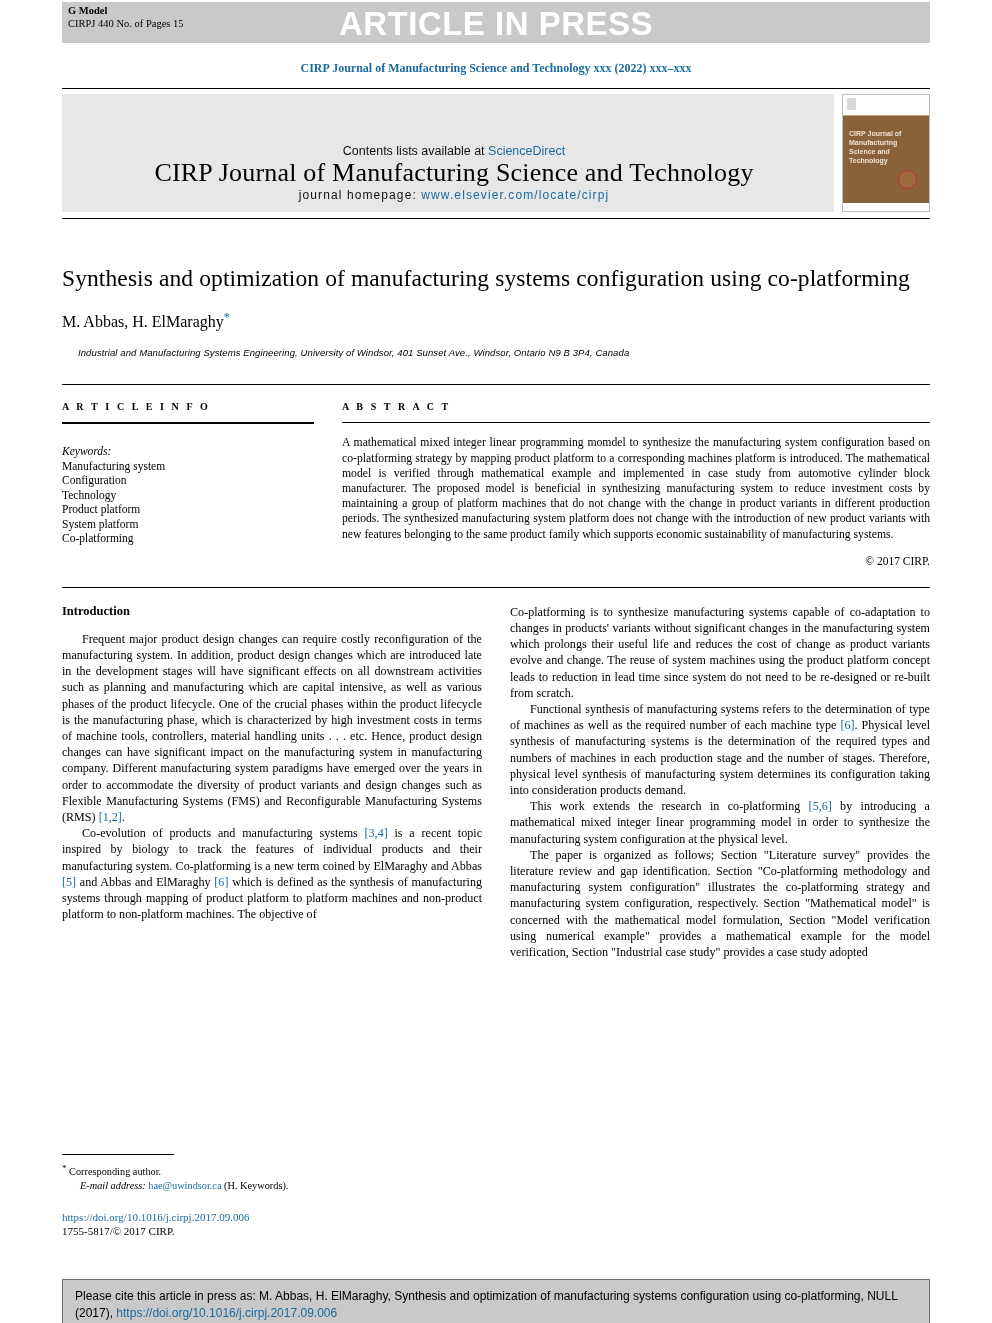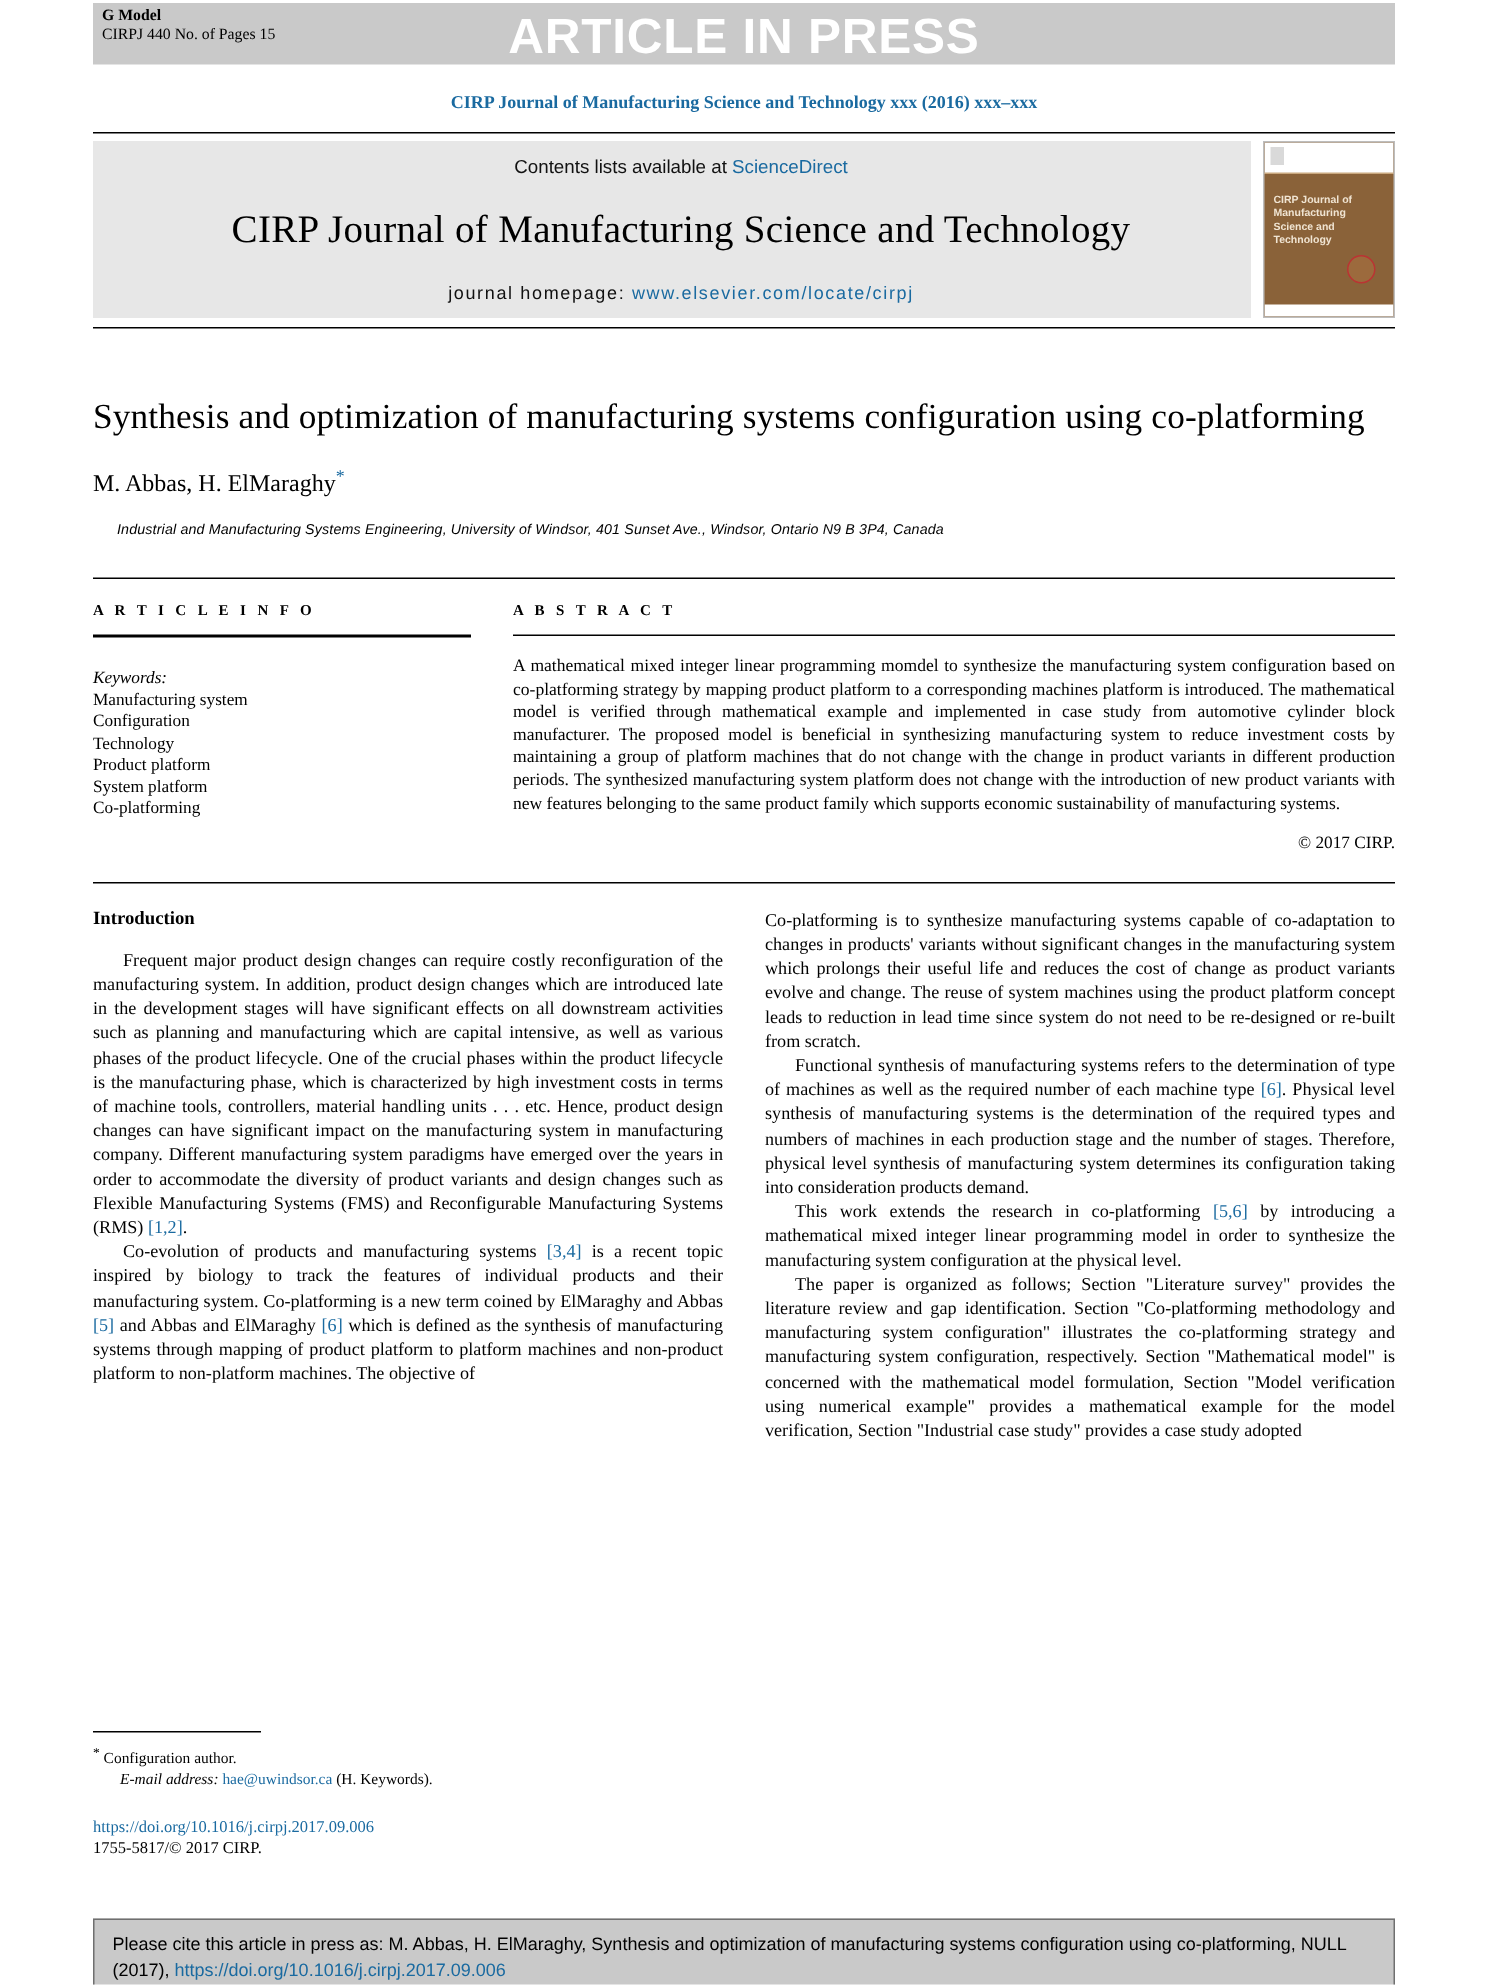--- a/index.html
+++ b/index.html
@@ -91,21 +91,21 @@
     letter-spacing: 0.2px;
     color: #E86C25;
     font-weight: normal;
     margin-top: 1px;
   }
   .masthead-center {
     flex: 1 1 auto;
     background: #e7e7e7;
     display: flex;
     flex-direction: column;
-    justify-content: space-between;
+    justify-content: flex-end;
     padding: 10px 10px 10px 22px;
     box-sizing: border-box;
     text-align: center;
   }
   .contents-line {
     font-family: "Liberation Sans", sans-serif;
     font-size: 12.5px;
     color: #111;
   }
   .contents-line .sd { color: #1a6aa0; }
@@ -330,21 +330,21 @@
 <div class="page">
 
   <div class="top-banner">
     <div class="gmodel">
       <div class="l1">G Model</div>
       <div>CIRPJ 440 No. of Pages 15</div>
     </div>
     <div class="aip">ARTICLE IN PRESS</div>
   </div>
 
-  <div class="journal-line">CIRP Journal of Manufacturing Science and Technology xxx (2016) xxx–xxx</div>
+  <div class="journal-line">CIRP Journal of Manufacturing Science and Technology xxx (2022) xxx–xxx</div>
 
   <div class="masthead-rule"></div>
   <div class="masthead">
 
 
     <div class="masthead-center">
       <div class="contents-line">
         <span>Contents lists available at </span><span class="sd">ScienceDirect</span>
       </div>
       <div class="journal-title-big">CIRP Journal of Manufacturing Science and Technology</div>
@@ -419,21 +419,21 @@
           <p class="para"><span>This work extends the research in co-platforming </span><span class="ref">[5,6]</span><span> by introducing a mathematical mixed integer linear programming model in order to synthesize the manufacturing system configuration at the physical level.</span></p>
           <p class="para"><span>The paper is organized as follows; Section "Literature survey" provides the literature review and gap identification. Section "Co-platforming methodology and manufacturing system configuration" illustrates the co-platforming strategy and manufacturing system configuration, respectively. Section "Mathematical model" is concerned with the mathematical model formulation, Section "Model verification using numerical example" provides a mathematical example for the model verification, Section "Industrial case study" provides a case study adopted</span></p>
         </div>
     </div>
   </div>
 
   <div class="footnote-wrap">
     <div class="fn-rule"></div>
     <div class="fn-line">
       <span class="star">*</span>
-      <span>Configuration author.</span>
+      <span>Corresponding author.</span>
     </div>
     <div class="fn-sub">
       <span class="ital">E-mail address:</span>
       <span class="mail">hae@uwindsor.ca</span>
       <span>(H. Keywords).</span>
     </div>
     <div class="doi-block">
       <div class="doi">https://doi.org/10.1016/j.cirpj.2017.09.006</div>
       <div>1755-5817/© 2017 CIRP.</div>
     </div>

